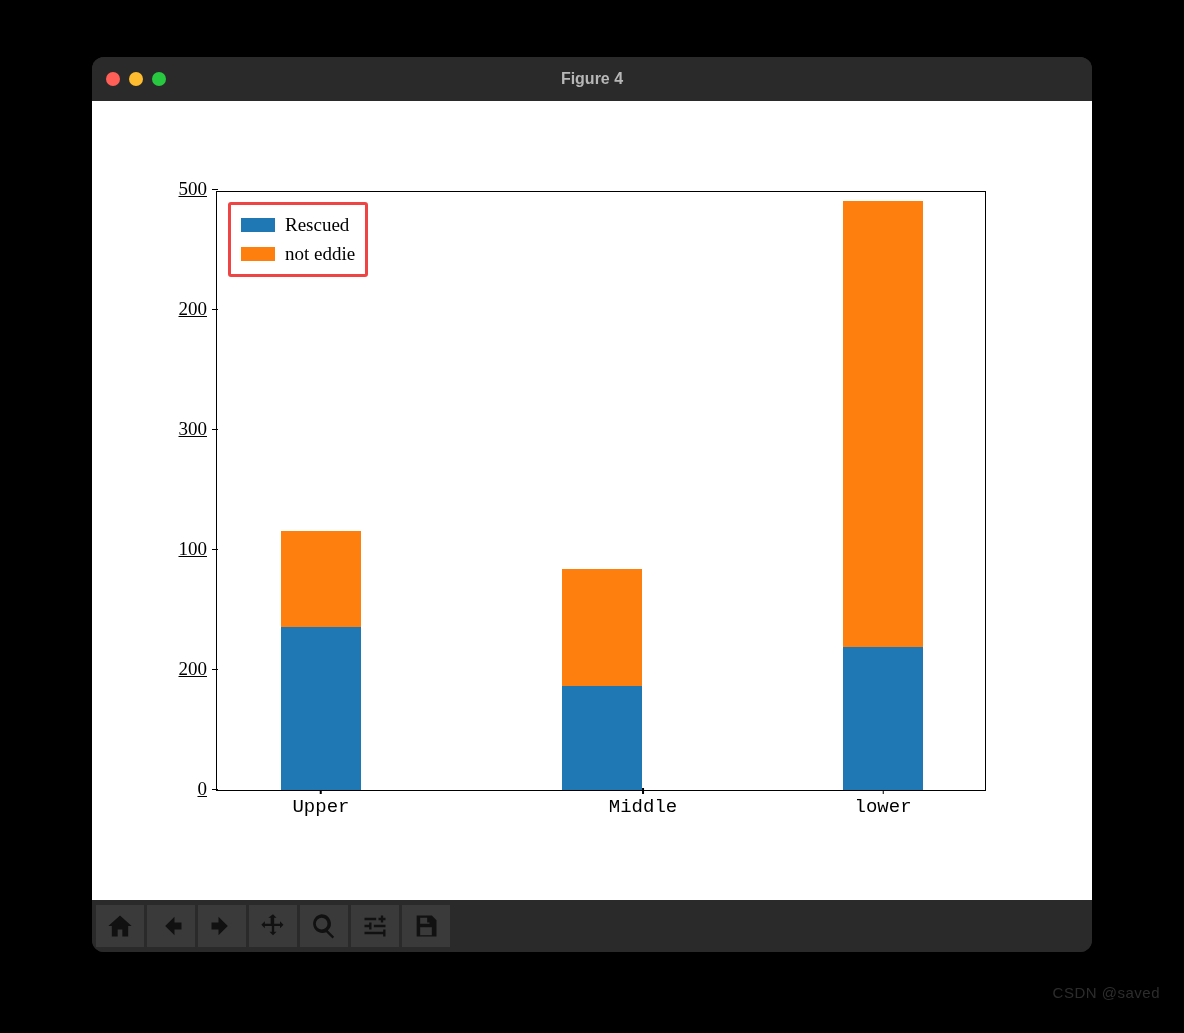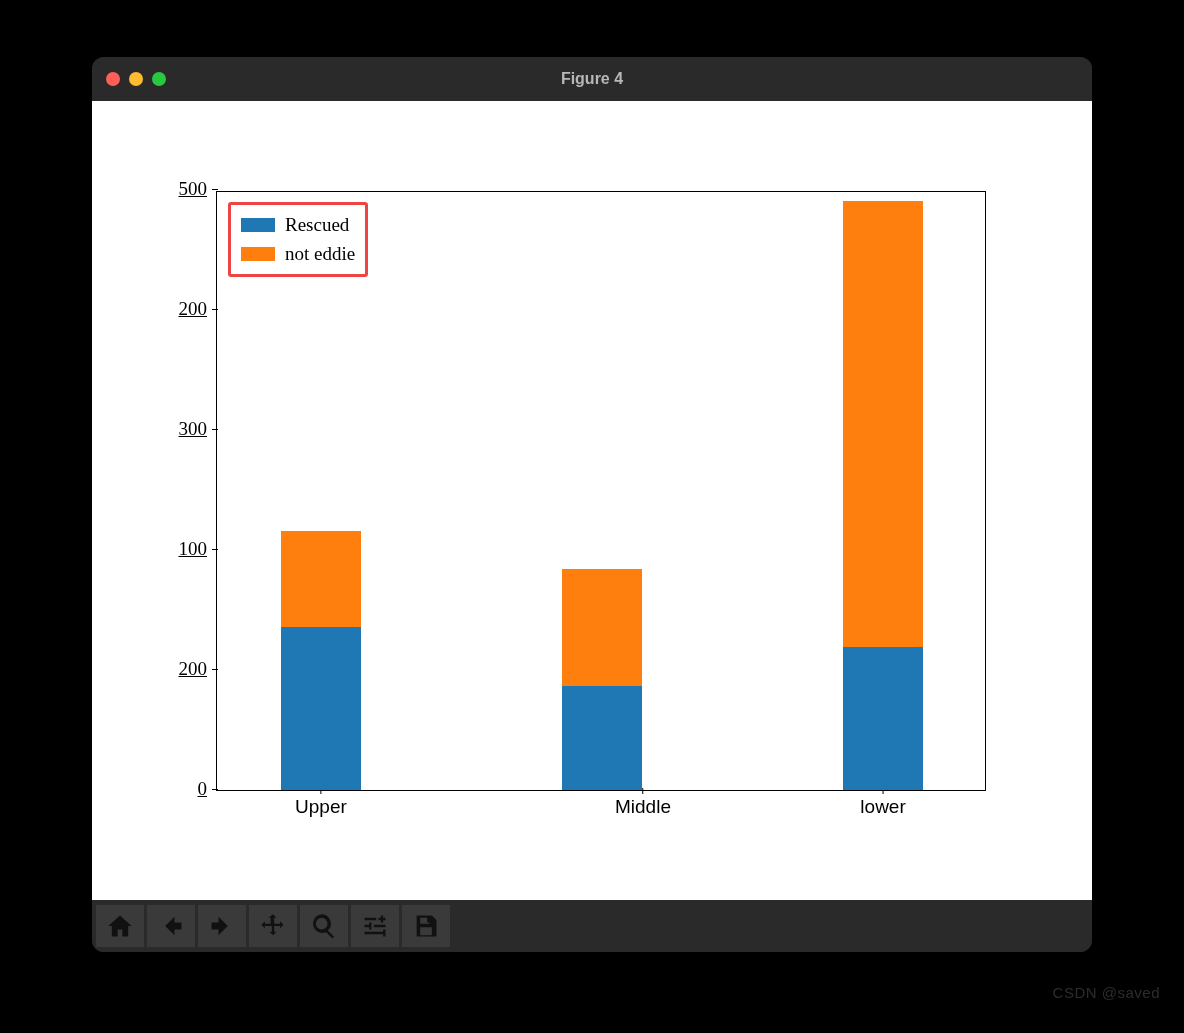--- a/index.html
+++ b/index.html
@@ -109,21 +109,21 @@
       font-size: 19px;
       font-family: "Times New Roman", serif;
       color: #000;
       text-decoration: underline;
     }
     .xtick {
       position: absolute;
       bottom: -28px;
       transform: translateX(-50%);
       font-size: 19px;
-      font-family: Liberation Sans, sans-serif;
+      font-family: Liberation Mono, monospace;
       color: #000;
     }
     .xtick .xtickmark {
       position: absolute;
       left: 50%;
       top: -8px;
       width: 1.5px;
       height: 6px;
       background: #000;
       transform: translateX(-50%);

